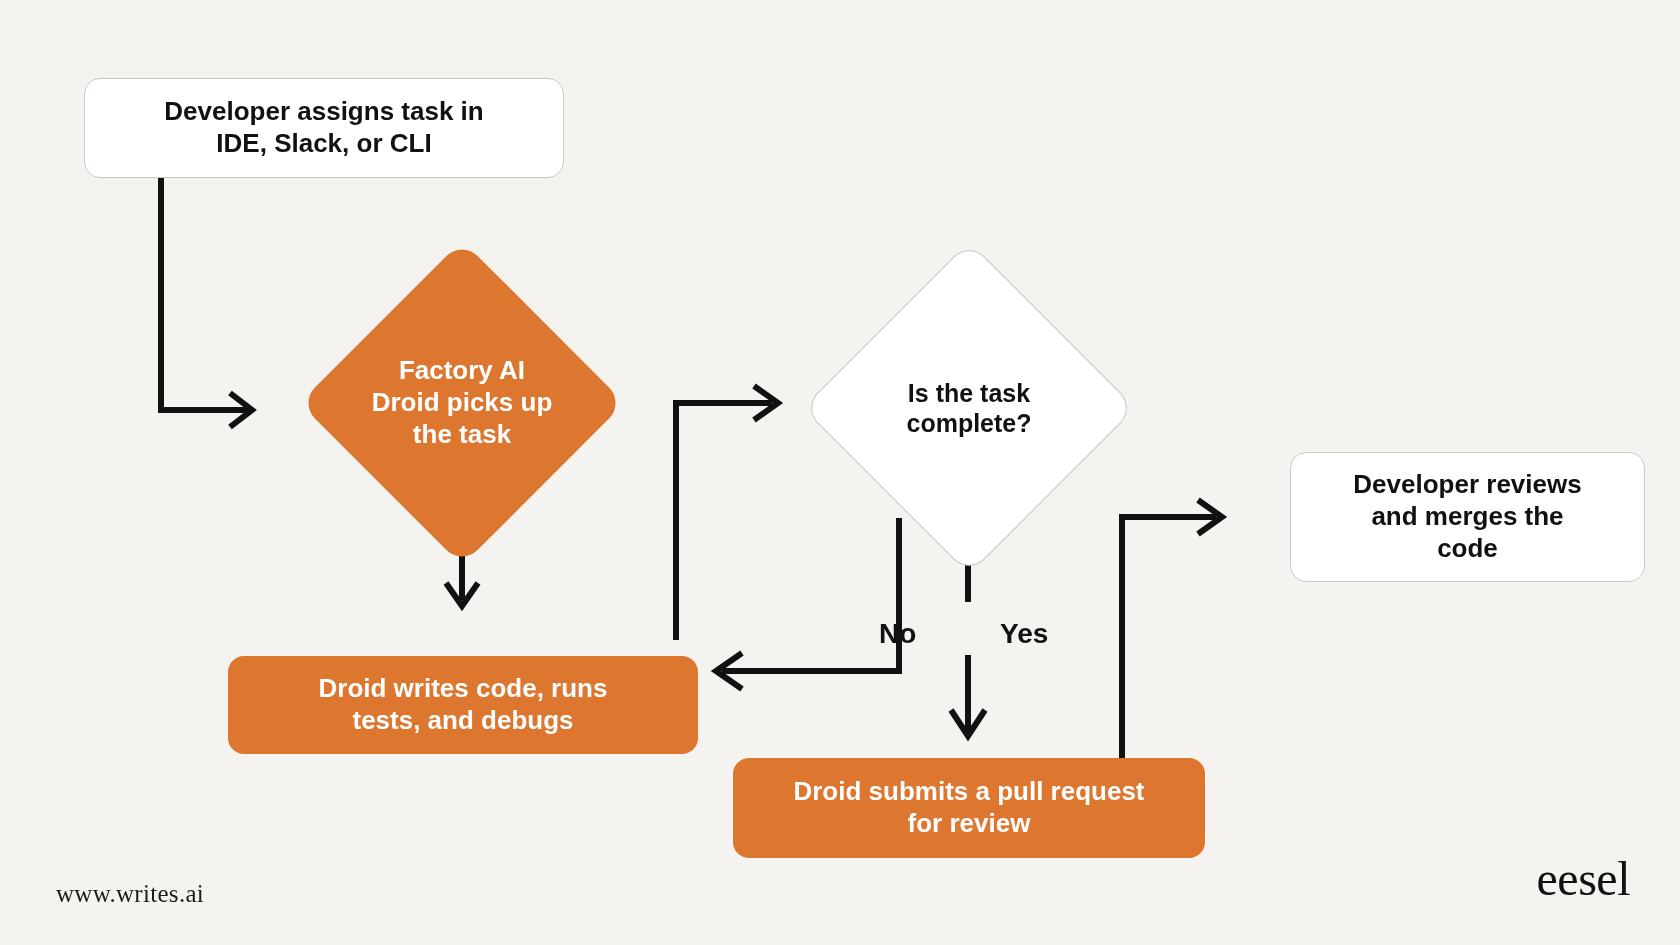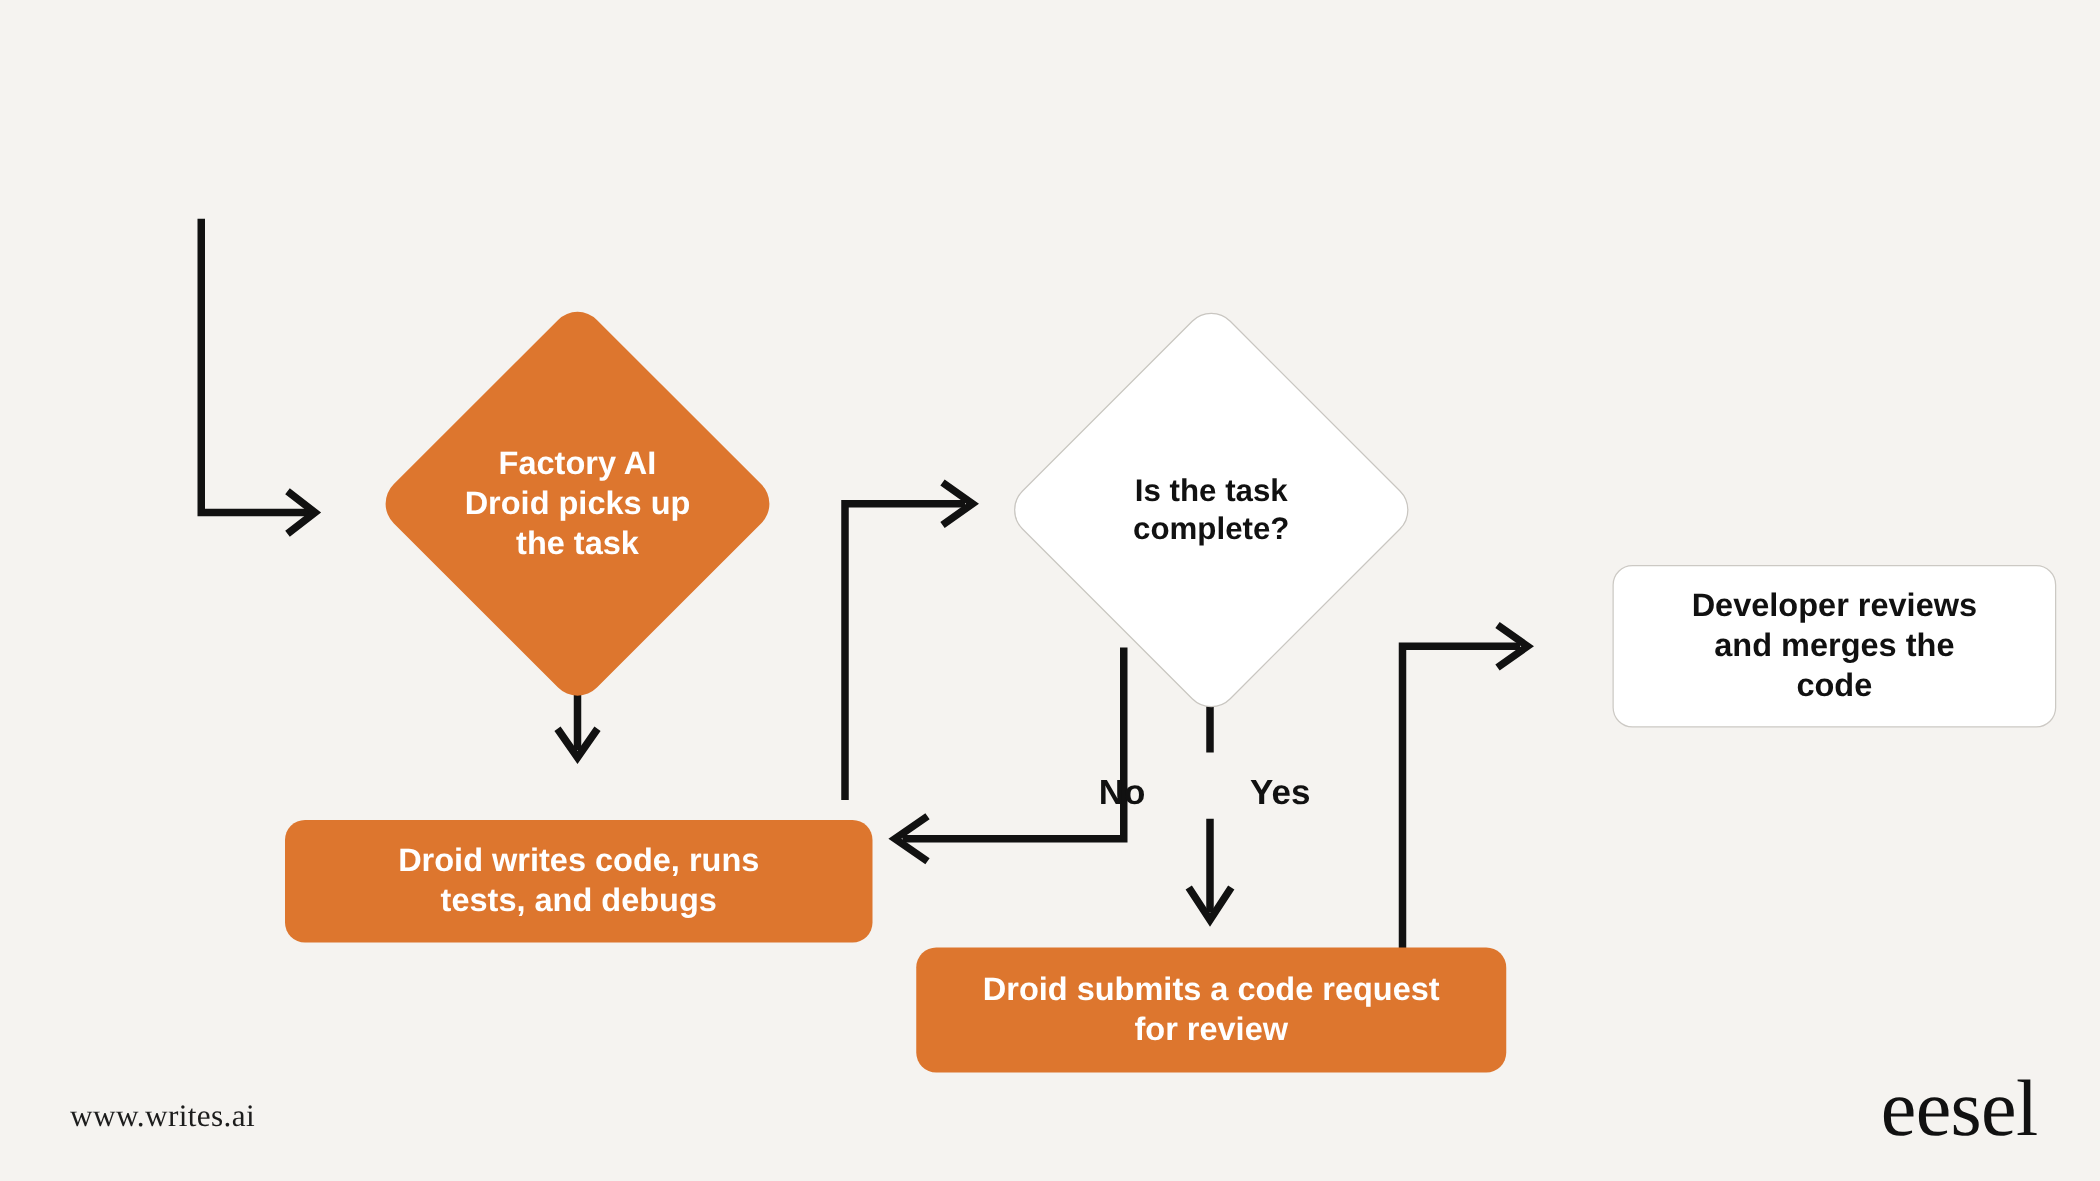--- a/index.html
+++ b/index.html
@@ -111,21 +111,21 @@
     font-family: "Liberation Serif", serif;
     font-size: 25px;
     color: #1c1c1c;
     letter-spacing: 0.3px;
   }
   .brand-logo {
     position: absolute;
     right: 50px;
     top: 855px;
     font-family: "Liberation Serif", serif;
-    font-size: 64px;
+    font-size: 48px;
     color: #111111;
     letter-spacing: -0.5px;
     line-height: 1;
   }
 </style>
 </head>
 <body>
 
 <div id="canvas">
 
@@ -156,20 +156,24 @@
       <path d="M 968 655 L 968 730"></path>
       <path d="M 951 710 L 968 736 L 985 710"></path>
     </g>
 
     <g>
       <path d="M 1122 760 L 1122 517 L 1216 517"></path>
       <path d="M 1198 500 L 1222 517 L 1198 534"></path>
     </g>
   </svg>
 
+  <div class="node box box-white" style="left:84px; top:78px; width:480px; height:100px; font-size:26px;">
+    <span class="box-label">Developer assigns task in
+IDE, Slack, or CLI</span>
+  </div>
 
   <div class="node diamond diamond-orange" style="left:347px; top:288px; width:230px; height:230px; font-size:26px;">
     <div class="diamond-inner">
       <span class="box-label">Factory AI
 Droid picks up
 the task</span>
     </div>
   </div>
 
   <div class="node box box-orange" style="left:228px; top:656px; width:470px; height:98px; font-size:26px;">
@@ -178,21 +182,21 @@
   </div>
 
   <div class="node diamond diamond-white" style="left:851px; top:290px; width:236px; height:236px; font-size:25px;">
     <div class="diamond-inner">
       <span class="box-label">Is the task
 complete?</span>
     </div>
   </div>
 
   <div class="node box box-orange" style="left:733px; top:758px; width:472px; height:100px; font-size:26px;">
-    <span class="box-label">Droid submits a code request
+    <span class="box-label">Droid submits a pull request
 for review</span>
   </div>
 
   <div class="node box box-white" style="left:1290px; top:452px; width:355px; height:130px; font-size:26px;">
     <span class="box-label">Developer reviews
 and merges the
 code</span>
   </div>
 
   <span class="edge-label" style="left:879px; top:620px;">No</span>

